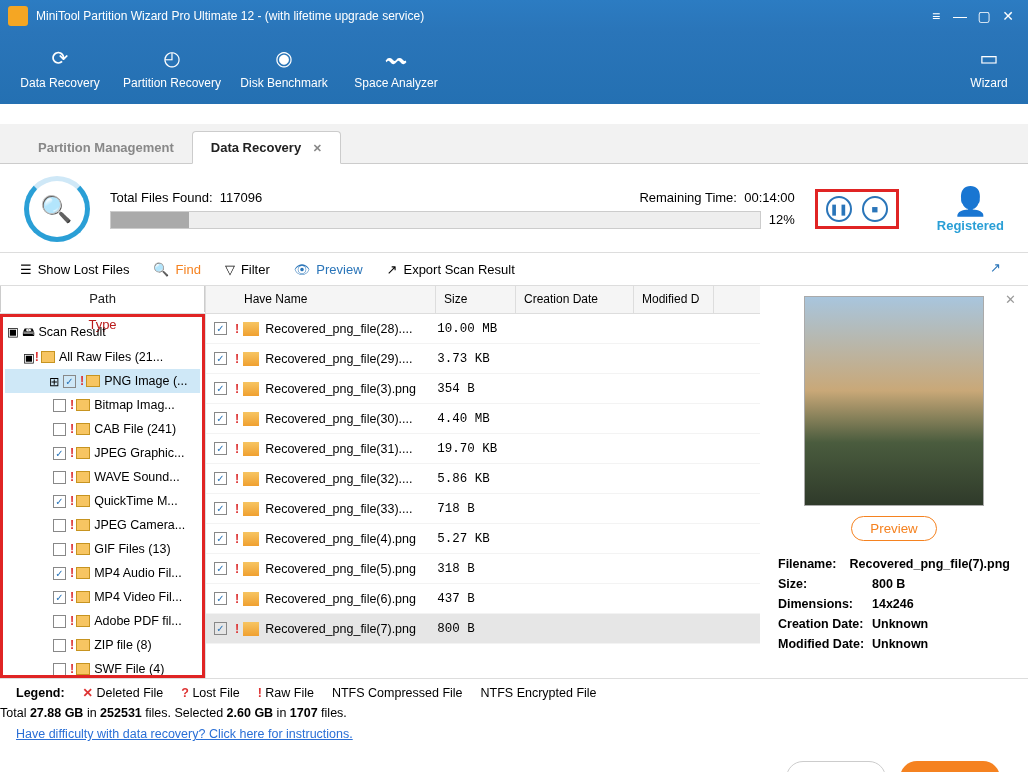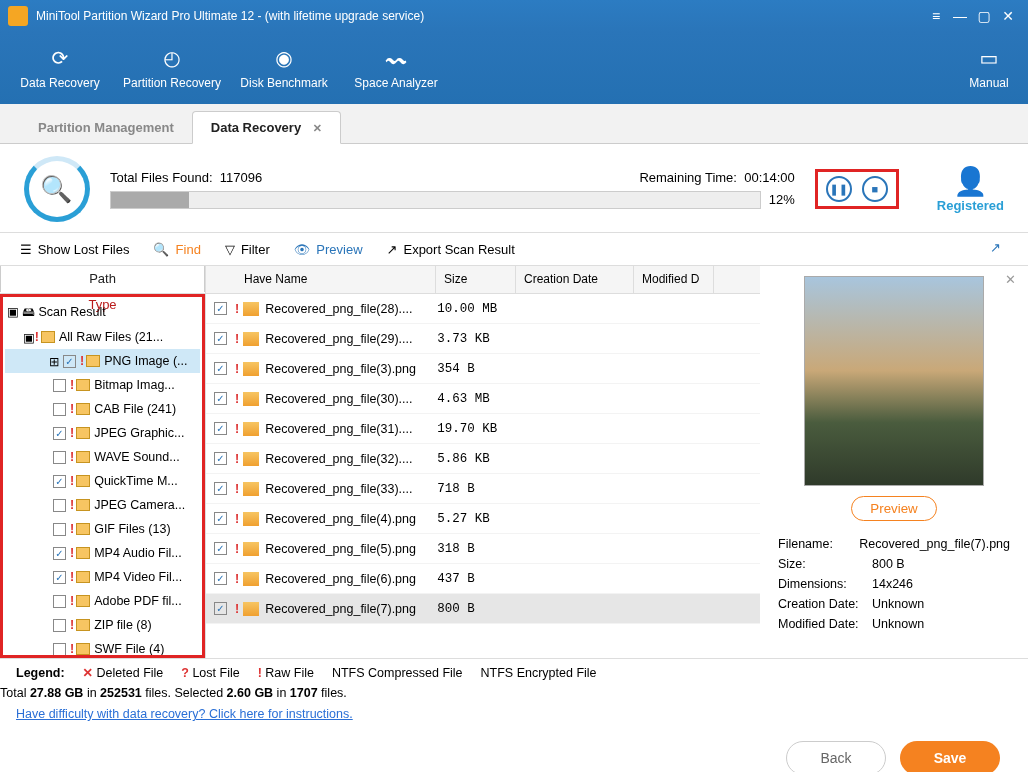--- a/index.html
+++ b/index.html
@@ -8,21 +8,21 @@
 .titlebar { height: 32px; background: linear-gradient(#2c7cc2,#2a75b9); color: #fff; display: flex; align-items: center; padding: 0 8px; }
 .titlebar .logo { width: 20px; height: 20px; background: #f5a623; border-radius: 3px; margin-right: 8px; }
 .titlebar .title { font-size: 12px; flex: 1; }
 .titlebar .winbtn { width: 24px; text-align: center; cursor: pointer; font-size: 14px; }
 
 .toolbar { height: 72px; background: linear-gradient(#2a75b9,#2470b2); color: #fff; display: flex; align-items: center; padding: 0 4px; }
 .toolbar .tbtn { display: flex; flex-direction: column; align-items: center; justify-content: center; width: 112px; height: 100%; cursor: pointer; font-size: 12px; gap: 6px; }
 .toolbar .ticon { width: 28px; height: 24px; display: flex; align-items: center; justify-content: center; font-size: 20px; }
 .toolbar .spacer { flex: 1; }
 
-.tabs { height: 40px; background: #f2f2f2; display: flex; align-items: flex-end; padding-left: 20px; border-bottom: 1px solid #ccc; }
+.tabs { height: 40px; background: #f2f2f2; display: flex; align-items: flex-end; padding-left: 20px; border-bottom: 1px solid #ccc; margin-top: 20px; }
 .tab { padding: 8px 18px; color: #888; font-weight: bold; cursor: pointer; }
 .tab.active { background: #fff; border: 1px solid #ccc; border-bottom: 1px solid #fff; border-radius: 4px 4px 0 0; color: #222; position: relative; top: 1px; }
 .tab .close { margin-left: 8px; color: #888; font-size: 11px; }
 
 .scanbar { display: flex; align-items: center; padding: 12px 24px 10px 24px; }
 .scancircle { width: 66px; height: 66px; border-radius: 50%; border: 5px solid #2a9fd6; display: flex; align-items: center; justify-content: center; color: #2a9fd6; font-size: 26px; margin-right: 20px; border-top-color: #cfe8f7; }
 .scaninfo { flex: 1; }
 .scaninfo .row1 { display: flex; justify-content: space-between; margin-bottom: 6px; }
 .progress { height: 18px; background: #eee; position: relative; border: 1px solid #ccc; }
 .progress .fill { position: absolute; left: 0; top: 0; bottom: 0; width: 12%; background: #aaa; }
@@ -68,21 +68,21 @@
 .frow .fic { width: 16px; height: 14px; background: linear-gradient(#f7c562,#f0a030); margin-right: 6px; }
 .frow .fname { width: 168px; white-space: nowrap; overflow: hidden; text-overflow: ellipsis; }
 .frow .fsize { width: 80px; padding-left: 4px; font-family: Liberation Mono, monospace; }
 .frow.sel { background: #e6e6e6; }
 
 .previewpane { width: 268px; padding: 10px 18px; position: relative; }
 .previewpane .closex { position: absolute; right: 12px; top: 6px; color: #999; cursor: pointer; }
 .pimg { width: 180px; height: 210px; margin: 0 auto 10px; background: linear-gradient(#a8c5dd 0%, #c9a878 45%, #4a5c3e 70%, #2f3a2a 100%); border: 1px solid #aaa; }
 .pbtn { display: block; margin: 0 auto 16px; border: 1px solid #f58220; color: #f58220; background: #fff; border-radius: 14px; padding: 4px 18px; cursor: pointer; }
 .pmeta { font-size: 12.5px; }
-.pmeta .prow { display: flex; margin-bottom: 6px; }
+.pmeta .prow { display: flex; margin-bottom: 6px; font-weight: bold; }
 .pmeta .plab { width: 94px; }
 
 .legend { padding: 6px 16px 2px; font-size: 12.5px; border-top: 1px solid #ddd; display: flex; gap: 18px; align-items: center; }
 .legend b { font-weight: bold; }
 .legend .lmark { font-weight: bold; }
 .statline { padding: 4px 0; font-size: 12.5px; }
 .helplink { padding: 2px 16px 10px; }
 .helplink a { color: #2a6fd6; font-size: 12.5px; }
 
 .footer { display: flex; justify-content: flex-end; gap: 14px; padding: 10px 28px; }
@@ -114,21 +114,21 @@
     <div class="ticon">◉</div>
     <span>Disk Benchmark</span>
   </div>
   <div class="tbtn">
     <div class="ticon">〰</div>
     <span>Space Analyzer</span>
   </div>
   <div class="spacer"></div>
   <div class="tbtn" style="width:70px">
     <div class="ticon">▭</div>
-    <span>Manual</span>
+    <span>Wizard</span>
   </div>
 </div>
 
 <div class="tabs">
   <div class="tab">Partition Management</div>
   <div class="tab active">
     <span>Data Recovery</span>
     <span class="close">✕</span>
   </div>
 </div>
@@ -238,21 +238,21 @@
           <span class="rawmark" style="color:#d33;font-weight:bold;margin-right:4px">!</span>
           <span class="fic"></span>
           <span class="fname">Recovered_png_file(3).png</span>
           <span class="fsize">354 B</span>
         </div>
         <div class="frow ">
           <span class="cb"></span>
           <span class="rawmark" style="color:#d33;font-weight:bold;margin-right:4px">!</span>
           <span class="fic"></span>
           <span class="fname">Recovered_png_file(30)....</span>
-          <span class="fsize">4.63 MB</span>
+          <span class="fsize">4.40 MB</span>
         </div>
         <div class="frow ">
           <span class="cb"></span>
           <span class="rawmark" style="color:#d33;font-weight:bold;margin-right:4px">!</span>
           <span class="fic"></span>
           <span class="fname">Recovered_png_file(31)....</span>
           <span class="fsize">19.70 KB</span>
         </div>
         <div class="frow ">
           <span class="cb"></span>

